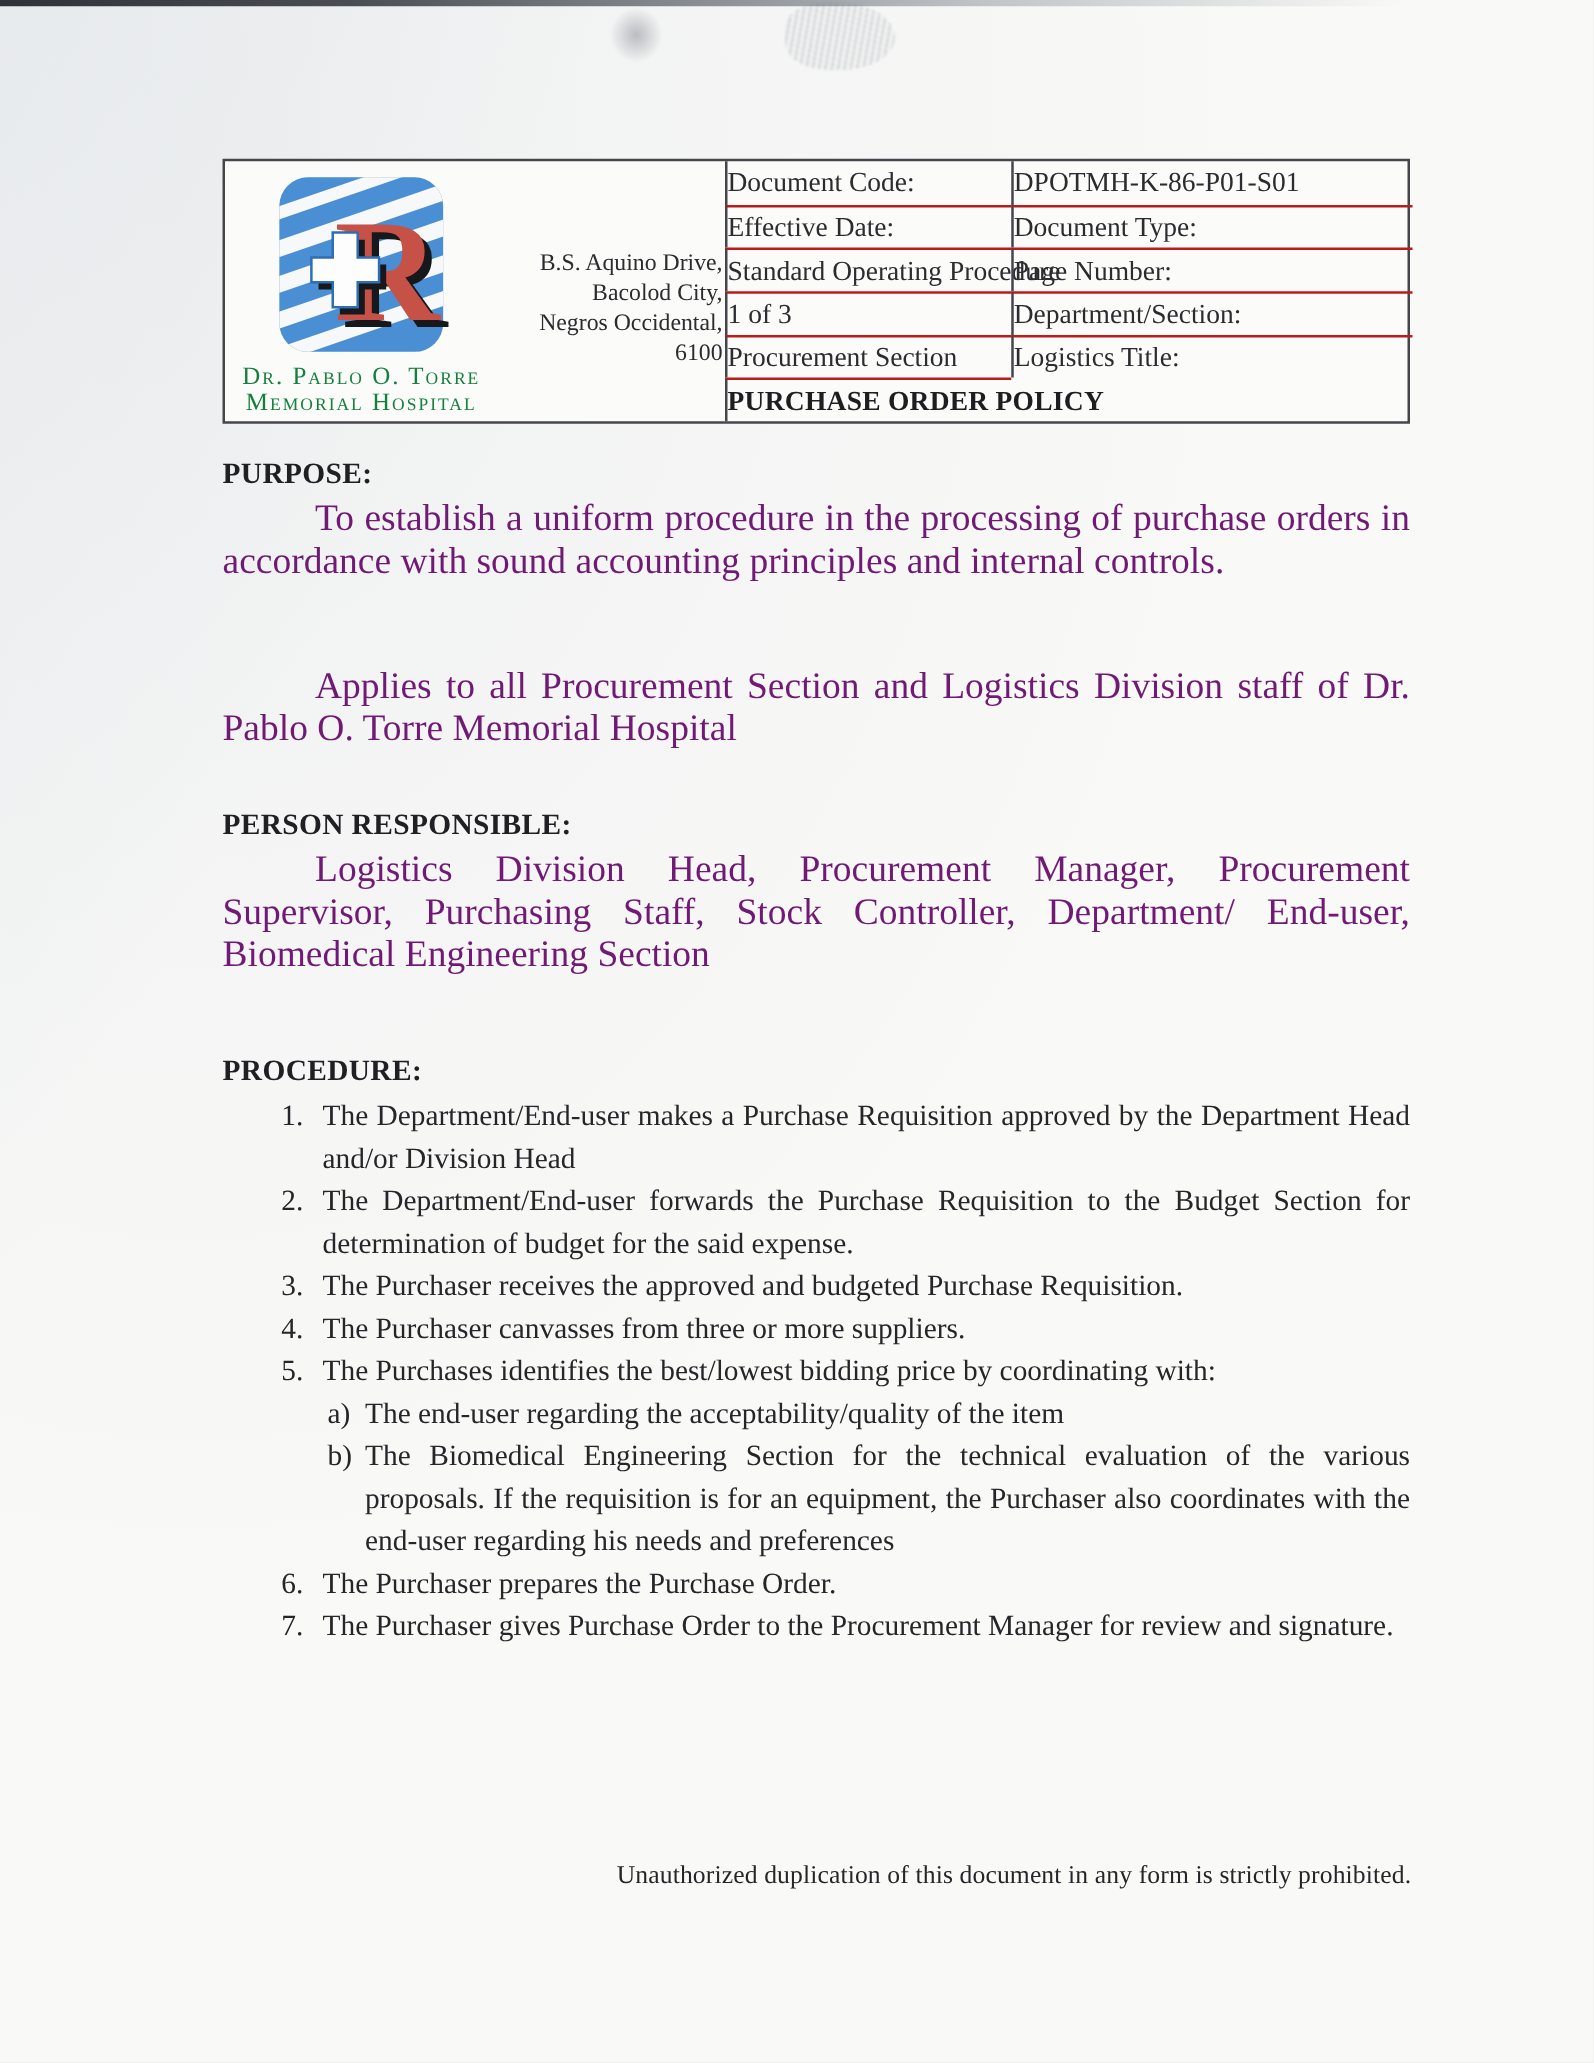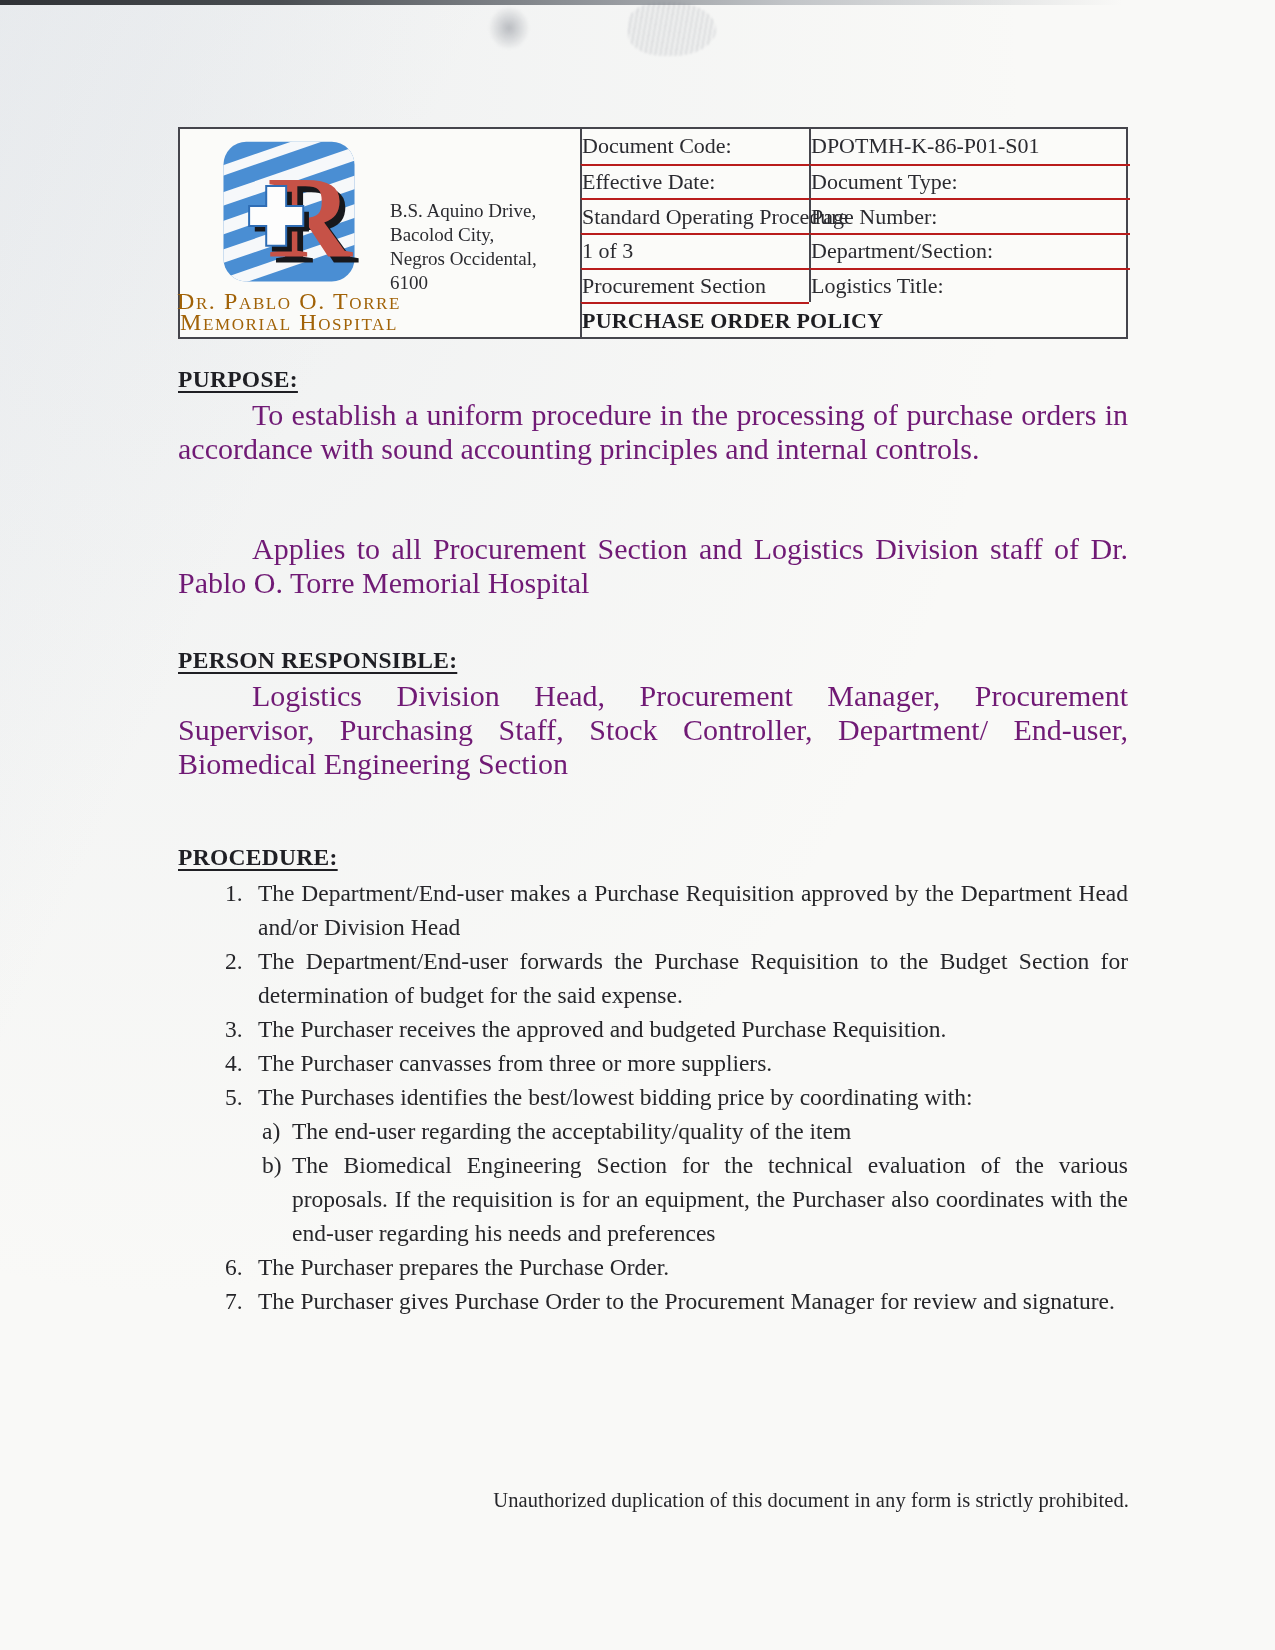--- a/index.html
+++ b/index.html
@@ -23,32 +23,32 @@
     background:repeating-linear-gradient(100deg, rgba(115,120,132,.38) 0 2px, rgba(115,120,132,.07) 2px 5px);
     opacity:.55;filter:blur(1px);}
   
   .hdr{
     position:absolute;left:178px;top:127px;width:950px;height:212px;
     display:grid;grid-template-columns:400px 229px 321px;grid-template-rows:repeat(6,1fr);
     border:2px solid #45454c;background:#fbfbf9;box-sizing:border-box;
   }
   .leftcell{grid-column:1;grid-row:1/7;display:flex;align-items:stretch;padding:6px 2px 4px 8px;box-sizing:border-box;}
   .logocol{width:202px;display:flex;flex-direction:column;align-items:center;justify-content:flex-start;padding-top:4px;}
-  .hospname{margin-top:1px;text-align:center;font-variant:small-caps;font-size:24px;line-height:21px;
-    letter-spacing:1.6px;color:#a16207;white-space:nowrap;}
-  .addrcol{flex:1;display:flex;flex-direction:column;justify-content:center;align-items:flex-start;
+  .hospname{margin-top:1px;text-align:center;font-variant:small-caps;font-size:20px;line-height:21px;
+    letter-spacing:1.6px;color:#15803d;white-space:nowrap;}
+  .addrcol{flex:1;display:flex;flex-direction:column;justify-content:center;align-items:flex-end;
     padding-top:26px;font-size:19px;line-height:24px;text-align:center;color:#2b2b30;}
   .cell{display:flex;align-items:center;font-size:22px;box-sizing:border-box;
     border-left:2px solid #45454c;white-space:nowrap;color:#2b2b30;}
   .bt{border-top:2px solid #b91c1c;}
   .bold{font-weight:bold;letter-spacing:.2px;color:#1e1e22;}
   
   .content{position:absolute;left:178px;top:362px;width:950px;}
   h2{font-size:23.5px;line-height:34px;font-weight:bold;margin:0;letter-spacing:.3px;color:#1f1f24;
-    text-decoration:underline;text-decoration-thickness:2px;text-underline-offset:4px;}
+    text-decoration-thickness:2px;text-underline-offset:4px;}
   .para{margin:2px 0 0 0;font-size:30px;line-height:34px;text-align:justify;text-align-last:left;
     text-indent:74px;color:#701a75;}
   .sec-scope{margin-top:66px;}
   .sec-person{margin-top:43px;}
   .sec-procedure{margin-top:59px;}
   .plist{margin-top:2px;}
   .pitem{display:flex;padding-left:47px;font-size:23.5px;line-height:34px;}
   .pitem .marker{width:33px;flex:none;}
   .pitem .ptext{flex:1;text-align:justify;text-align-last:left;}
   .pitem.sub{padding-left:84px;}

